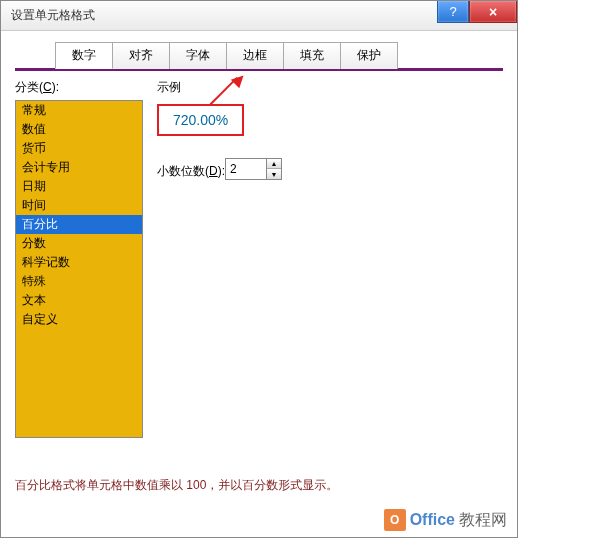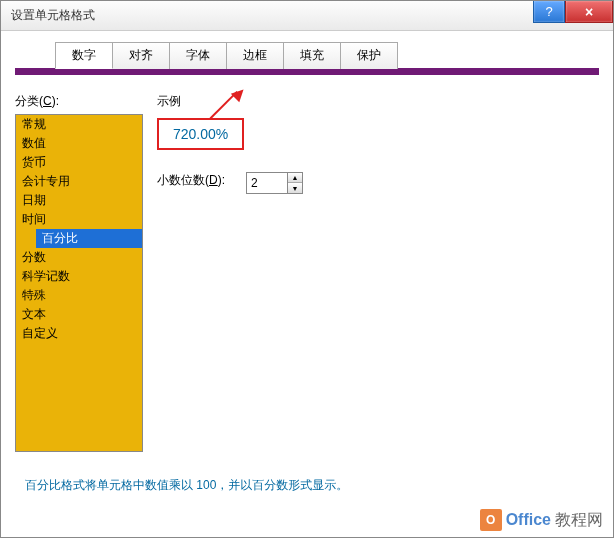--- a/index.html
+++ b/index.html
@@ -1,46 +1,46 @@
 <!DOCTYPE html>
 <html><head>
   <meta charset="utf-8">
   <style>
     * { box-sizing: border-box; margin: 0; padding: 0; }
     body { font-family: "Microsoft YaHei", Tahoma, sans-serif; font-size: 12px; background: #fff; }
-    .window { width: 614px; height: 538px; border: 1px solid #888; background: #fff; position: relative; }
+    .window { width: 518px; height: 538px; border: 1px solid #888; background: #fff; position: relative; }
     .titlebar { height: 30px; background: linear-gradient(#fdfdfd, #eaeaea); border-bottom: 1px solid #ccc; display: flex; align-items: center; padding-left: 10px; position: relative; }
     .titlebar-title { color: #333; }
     .titlebar-btns { position: absolute; right: 0; top: 0; display: flex; }
     .tbtn { width: 32px; height: 22px; display: flex; align-items: center; justify-content: center; color: #fff; font-size: 13px; cursor: default; }
     .tbtn.help { background: linear-gradient(#64a9ff, #2a77d4); box-shadow: inset 0 0 2px rgba(255,255,255,0.6); border:1px solid #1e5fa8; border-top:none; }
     .tbtn.close { width: 48px; background: linear-gradient(#f07070, #c83030); box-shadow: inset 0 0 2px rgba(255,255,255,0.6); border:1px solid #a02020; border-top:none; font-weight:bold; font-size:14px; }
     .content { padding: 10px 14px; position: relative; height: calc(100% - 30px); }
-    .tabs { display: flex; border-bottom: 7px solid #701a75; margin-bottom:18px;padding-left:40px; }
+    .tabs { display: flex; border-bottom: 3px solid #701a75; margin-bottom:8px;padding-left:40px; }
     .tab { border: 1px solid #aaa; border-bottom: none; padding: 4px 16px; margin-right: -1px; background: linear-gradient(#fff, #eee); cursor: default; position:relative; top:1px; }
     .tab.active { background: #fff; border-bottom: 1px solid #fff; z-index:1; }
     .cols { display: flex; gap: 14px; margin-top: 8px; }
     .left { width: 128px; }
     .left-label { margin-bottom: 4px; }
     .listbox { border: 1px solid #888; height: 338px; overflow:auto; background:#eab308; }
     .list-item { padding: 1px 6px; cursor: default; }
-    .list-item.selected { background: #1e6fd6; color: #fff; margin-left: 20px; }
+    .list-item.selected { background: #1e6fd6; color: #fff; }
     .right { flex: 1; position: relative; }
     .example-label { margin-top:0; }
     .example-box { border: 2px solid #e02020; padding: 6px 14px; display: inline-block; margin-top: 8px; font-size: 14px; color:#0369a1; }
     .arrow { position: absolute; left: 95px; top: 5px; color: #e02020; font-size: 26px; transform: rotate(135deg); }
     .arrow::before { content:''; display:block; width:38px; height:2px; background:#e02020; position:absolute; left:6px; top:14px; transform:rotate(0deg);}
     .arrow-head { position:absolute; left:0; top:6px; width:0; height:0; border-right:12px solid #e02020; border-top:6px solid transparent; border-bottom:6px solid transparent;}
-    .decimals-row { margin-top: 22px; display: flex; align-items: flex-start; gap: 21px; }
+    .decimals-row { margin-top: 22px; display: flex; align-items: flex-end; gap: 0; }
     .spinner { display: flex; align-items: center; border: 1px solid #888; background:#fff; }
     .spinner input { border:none; width: 40px; padding: 2px 4px; font-family: inherit; font-size:12px; outline:none; }
     .spinner-btns { display:flex; flex-direction:column; border-left:1px solid #888;}
     .sbtn { width:14px; height:10px; display:flex; align-items:center; justify-content:center; font-size:7px; background:linear-gradient(#fff,#ddd); cursor:default; border-bottom:1px solid #aaa;}
     .sbtn:last-child{border-bottom:none;}
-    .desc { position:absolute; left:24px; top:446px; color:#0369a1; }
+    .desc { position:absolute; left:14px; top:446px; color:#7f1d1d; }
     .watermark { position:absolute; right:10px; bottom:6px; display:flex; align-items:center; gap:4px; opacity:0.75;}
     .wm-icon { width:22px; height:22px; background:#e65c00; border-radius:2px; display:flex; align-items:center; justify-content:center; color:#fff; font-weight:bold;}
     .wm-text1 { color:#1060c0; font-weight:bold; font-size:16px; }
     .wm-text2 { color:#333; font-weight:normal; font-size:16px; }
     .underline { text-decoration: underline; }
   </style>
 </head>
 <body>
 
 <div class="window">

